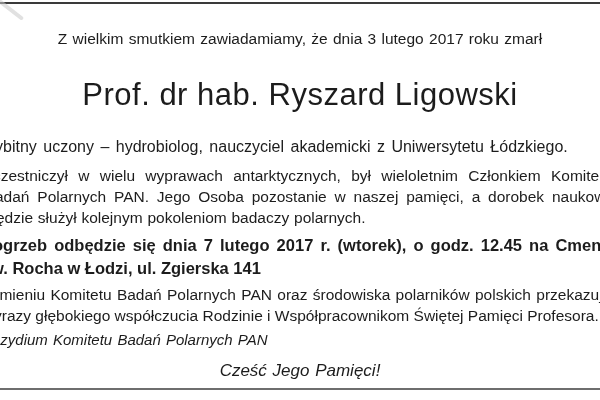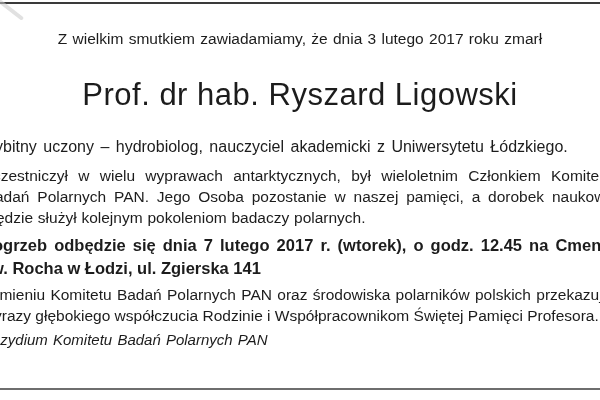--- a/index.html
+++ b/index.html
@@ -106,16 +106,17 @@
   <div class="line p1l3">ędzie służył kolejnym pokoleniom badaczy polarnych.</div>
 
   <div class="line funeral1">ogrzeb odbędzie się dnia 7 lutego 2017 r. (wtorek), o godz. 12.45 na Cmentarz</div>
   <div class="line funeral2">w. Rocha w Łodzi, ul. Zgierska 141</div>
 
   <div class="line c1">imieniu Komitetu Badań Polarnych PAN oraz środowiska polarników polskich przekazujem</div>
   <div class="line c2">yrazy głębokiego współczucia Rodzinie i Współpracownikom Świętej Pamięci Profesora.</div>
 
   <div class="line signature">ezydium Komitetu Badań Polarnych PAN</div>
 
+  <div class="line centered closing">Cześć Jego Pamięci!</div>
 
   <div class="rule rule-bottom"></div>
 
 </div>
 
 </body></html>

